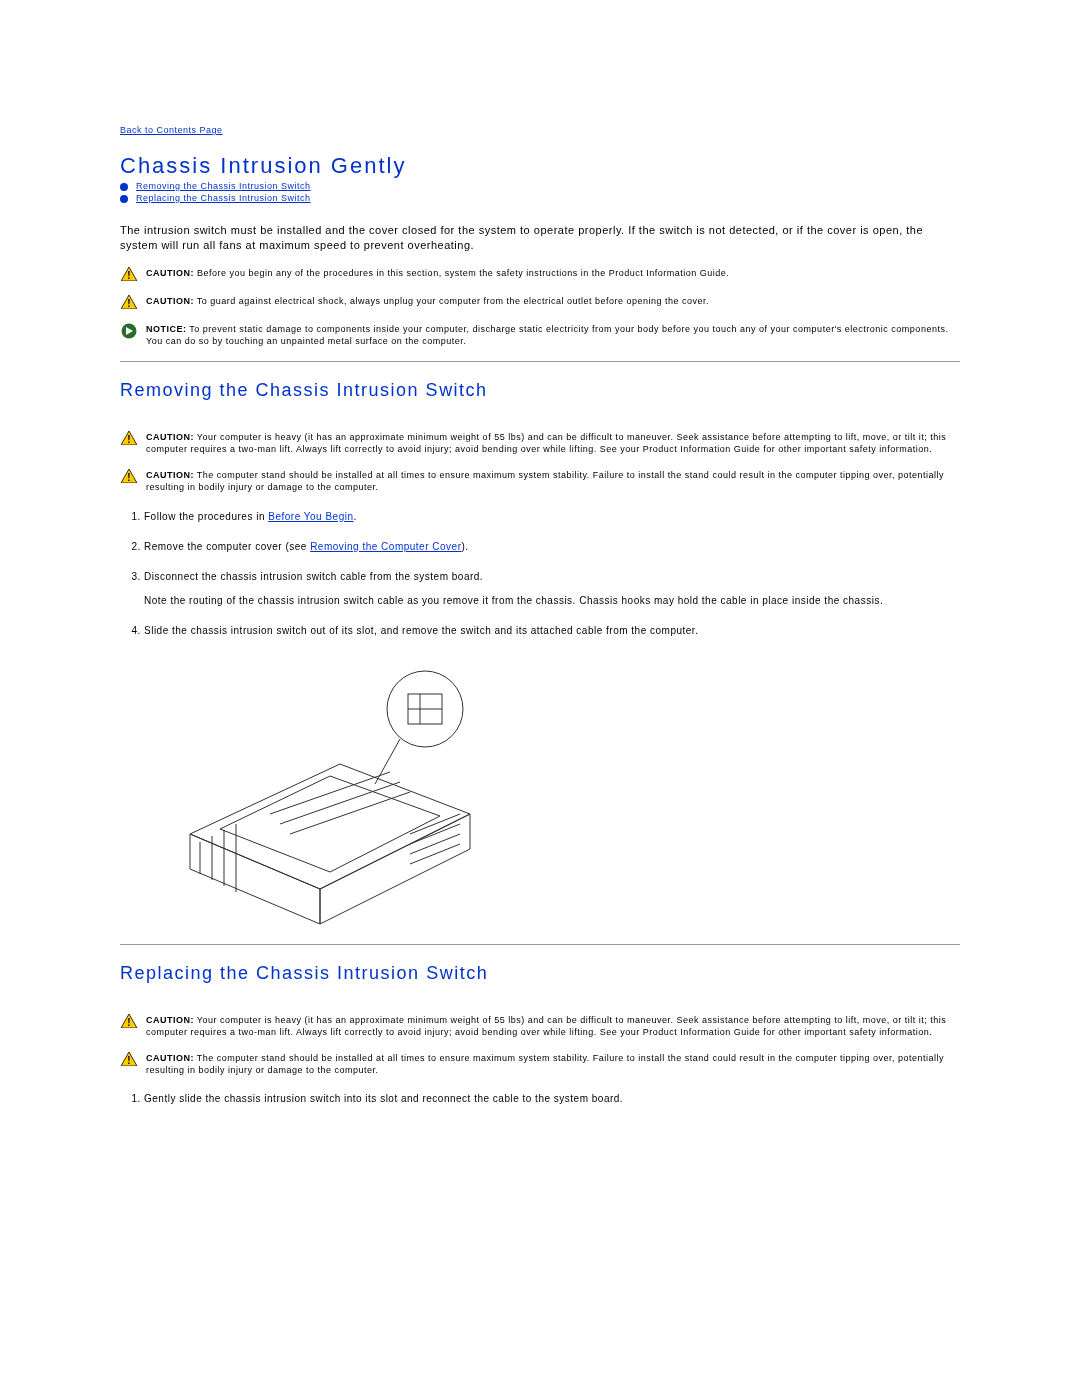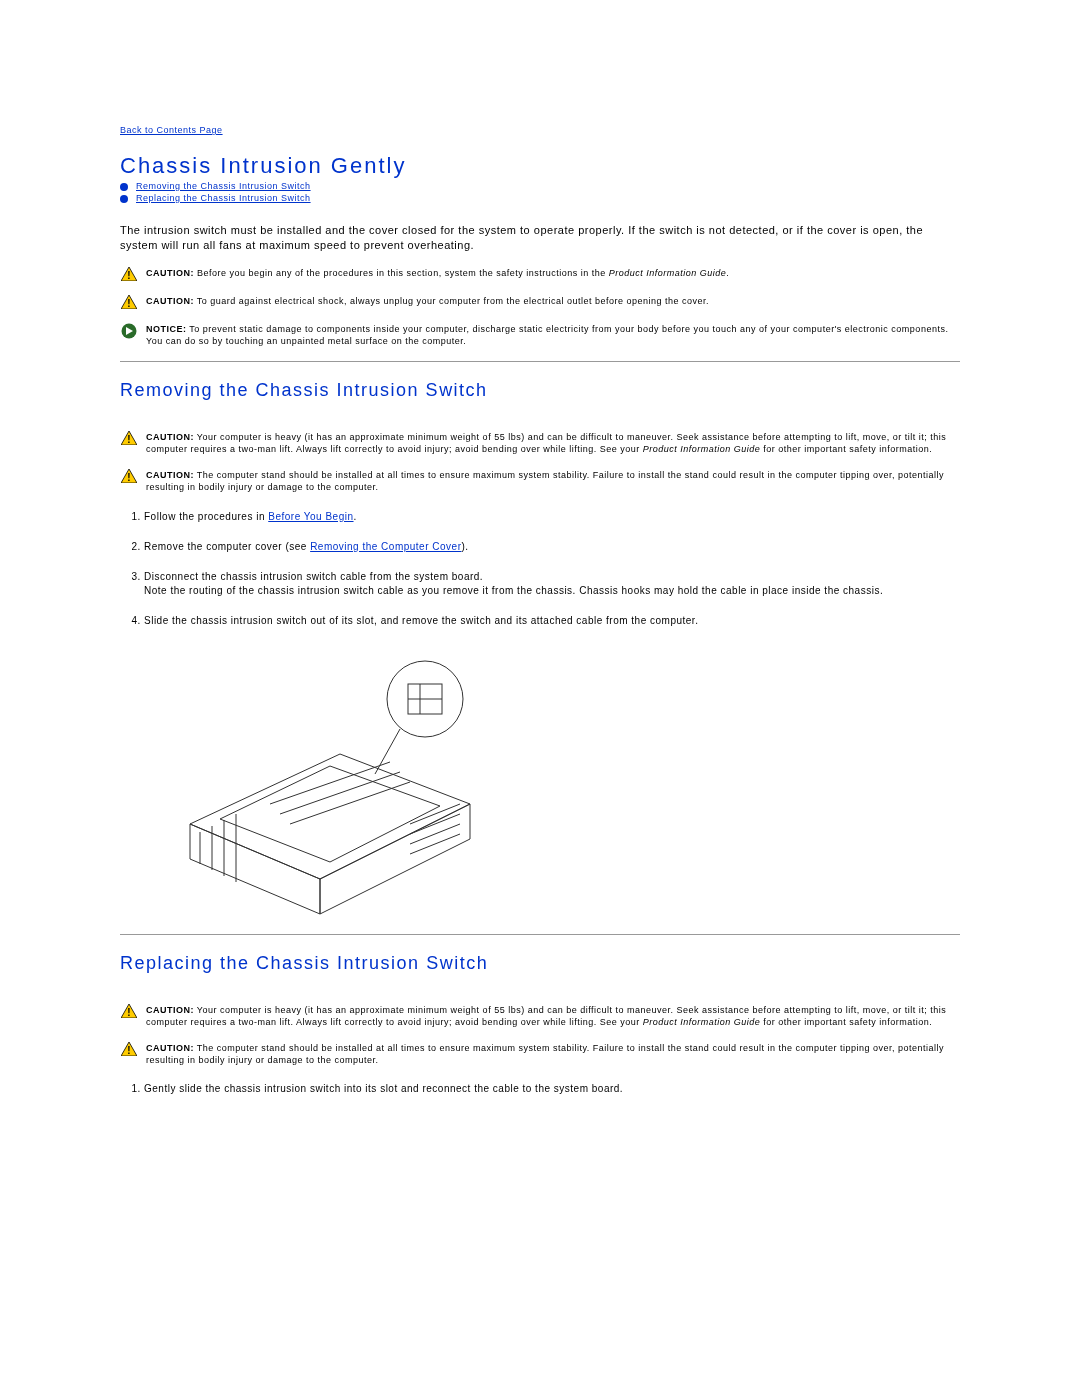--- a/index.html
+++ b/index.html
@@ -76,21 +76,21 @@
     display: flex;
     justify-content: center;
   }
   .notice-row .text-col {
     flex: 1;
     font-size: 9px;
     letter-spacing: 0.5px;
     line-height: 1.35;
   }
   .caution-strong { font-weight: bold; }
-  .italic { font-style: italic; }
+  .italic { }
   hr.sep {
     border: none;
     border-top: 1px solid #999;
     margin: 8px 0 18px 0;
   }
   h2.section {
     color: #0033cc;
     font-weight: normal;
     font-size: 18px;
     letter-spacing: 1.5px;
@@ -100,20 +100,21 @@
     padding-left: 24px;
     margin: 10px 0;
   }
   ol.steps li {
     font-size: 10px;
     letter-spacing: 0.5px;
     margin: 16px 0;
     line-height: 1.4;
   }
   .step-note {
+    margin-top: 10px;
   }
   .diagram {
     margin: 10px 0 10px 30px;
     width: 360px;
     height: 280px;
     background: #fff;
     color: #555;
     font-size: 10px;
     display: block;
   }

